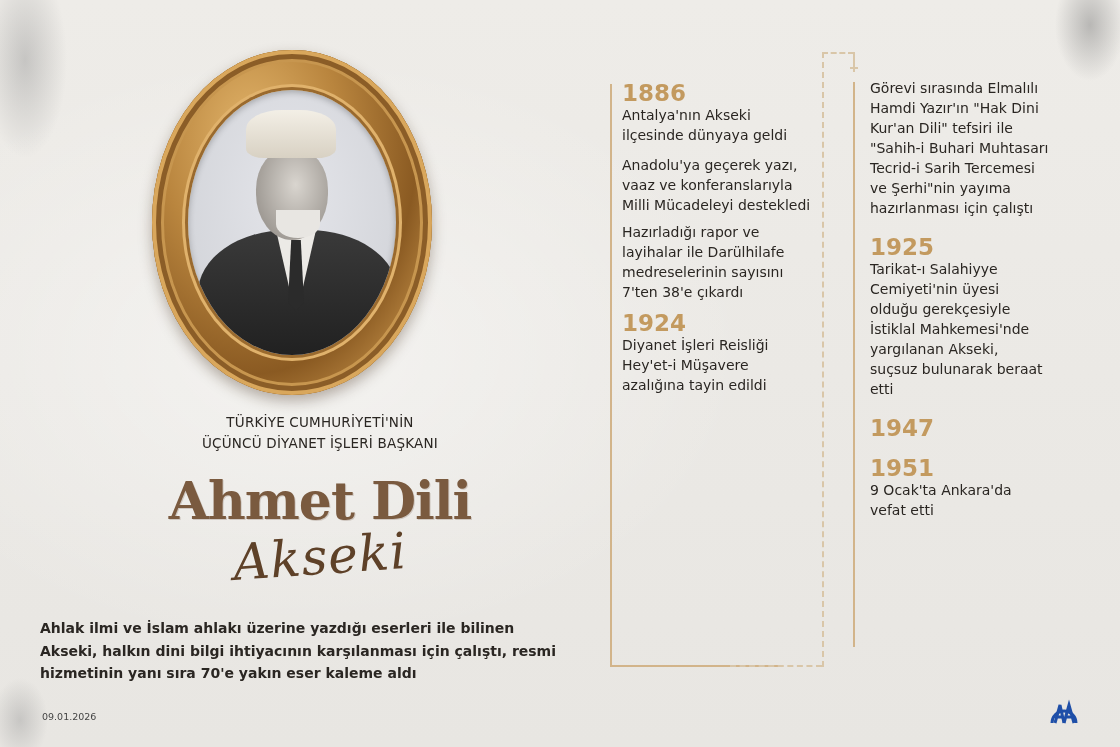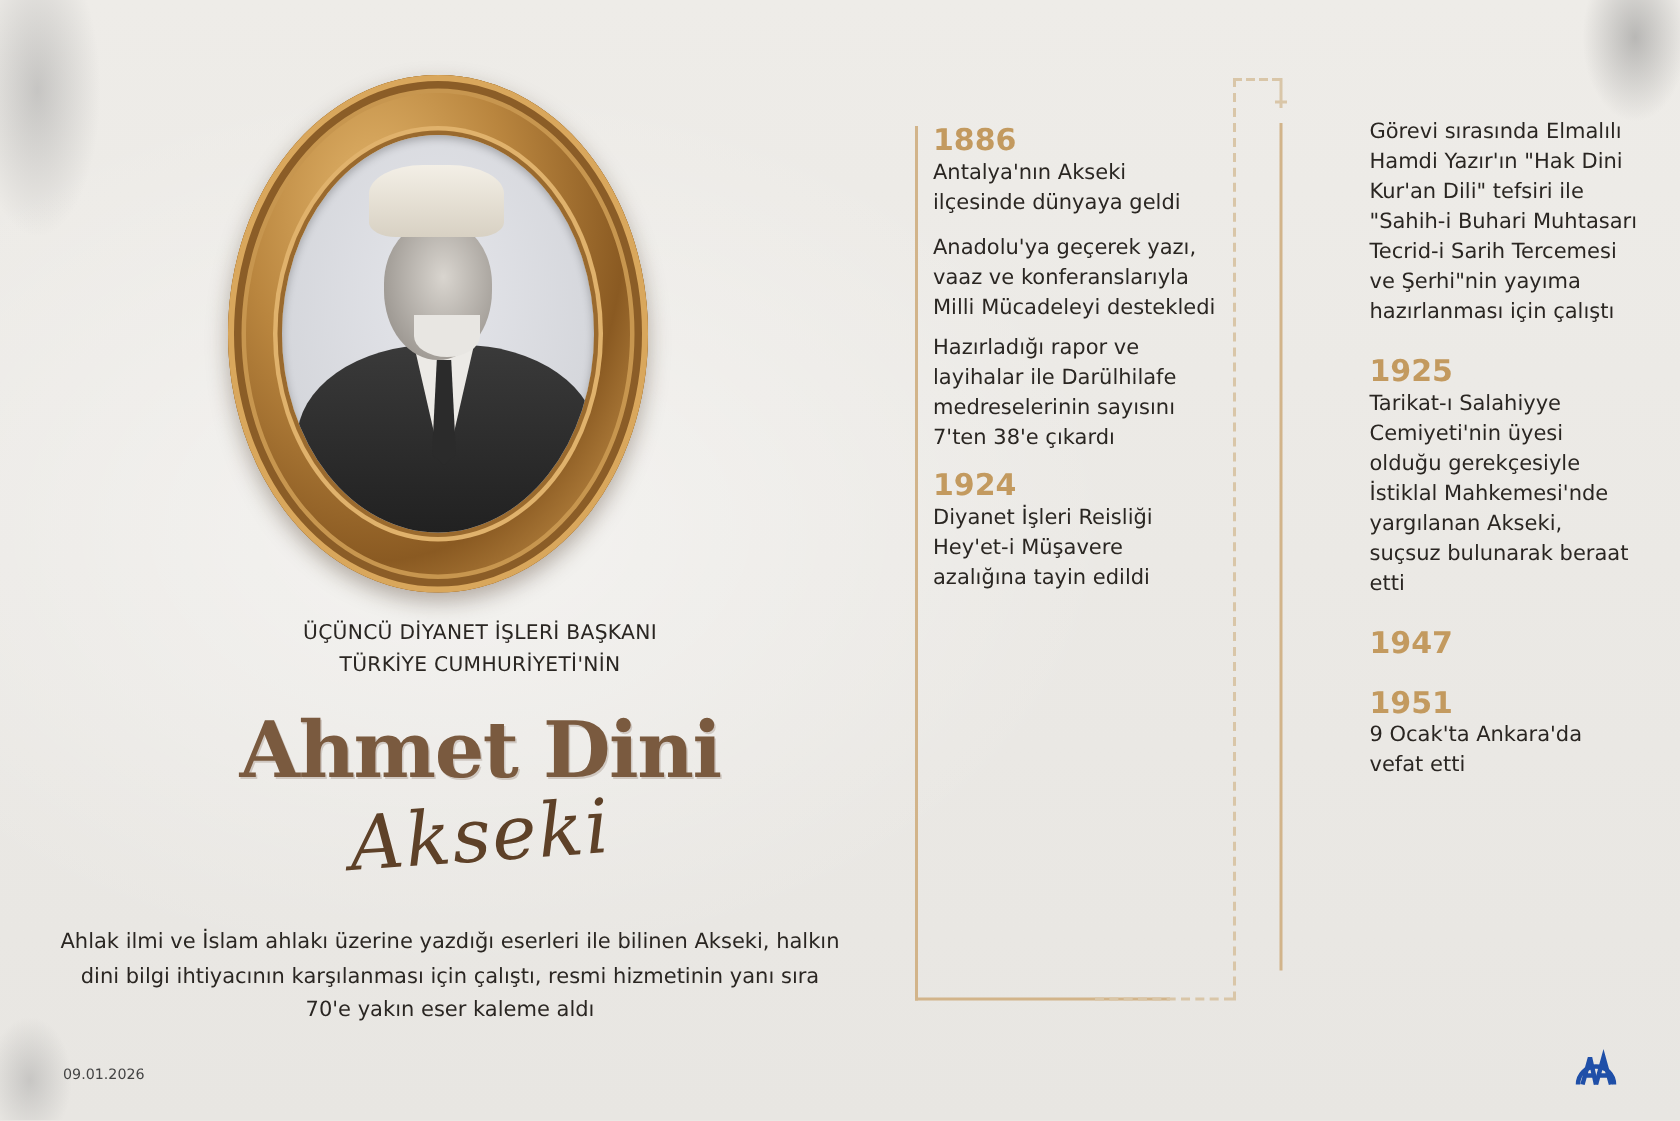--- a/index.html
+++ b/index.html
@@ -74,38 +74,38 @@
       text-shadow: 1px 1px 0 rgba(90,60,40,0.2);
     }
     .name-script {
       position: absolute; left: 100px; width: 440px; top: 528px;
       text-align: center; font-family: "DejaVu Serif", serif; font-style: italic;
       font-size: 50px; color: #5e4128; letter-spacing: 1px;
       transform: rotate(-4deg);
     }
     .description {
       position: absolute; left: 40px; width: 520px; top: 617px;
-      text-align: center; font-size: 14px; line-height: 22.5px; color: #2a2622;
+      text-align: left; font-size: 14px; line-height: 22.5px; color: #2a2622; font-weight: bold;
     }
     .date {
       position: absolute; left: 42px; top: 711px; font-size: 9.5px; color: #444;
     }
     .logo {
       position: absolute; left: 1048px; top: 695px; width: 32px; height: 32px;
     }
 
     
     .col {
       position: absolute; font-size: 14px; line-height: 20px; color: #2a2622;
     }
     .col-left { left: 622px; top: 82px; width: 190px; }
-    .col-right { left: 913px; top: 78px; width: 180px; }
+    .col-right { left: 870px; top: 78px; width: 180px; }
     .year {
       font-family: "DejaVu Sans", sans-serif; font-weight: bold;
-      font-size: 20px; color: #c39a5f; line-height: 22px; margin-bottom: 1px;
+      font-size: 23px; color: #c39a5f; line-height: 22px; margin-bottom: 1px;
     }
     .entry { margin-bottom: 10px; }
     .para { margin-bottom: 7px; }
     .line-left {
       position: absolute; left: 610px; top: 84px; width: 2px; height: 583px; background: #d2b48a;
     }
     .line-left-bottom {
       position: absolute; left: 610px; top: 665px; width: 170px; height: 2px; background: #d2b48a;
     }
     .dashed-bottom {
@@ -144,24 +144,24 @@
     <div class="portrait-body"></div>
     <div class="portrait-shirt"></div>
     <div class="portrait-tie"></div>
     <div class="portrait-face"></div>
     <div class="portrait-beard"></div>
     <div class="portrait-turban"></div>
   </div>
 </div>
 
 <div class="subtitle">
+  <div>TÜRKİYE CUMHURİYETİ'NİN</div>
   <div>ÜÇÜNCÜ DİYANET İŞLERİ BAŞKANI</div>
-  <div>TÜRKİYE CUMHURİYETİ'NİN</div>
-</div>
-<div class="name-main">Ahmet Dini</div>
+</div>
+<div class="name-main">Ahmet Dili</div>
 <div class="name-script">Akseki</div>
 
 <div class="description">Ahlak ilmi ve İslam ahlakı üzerine yazdığı eserleri ile bilinen Akseki, halkın dini bilgi ihtiyacının karşılanması için çalıştı, resmi hizmetinin yanı sıra 70'e yakın eser kaleme aldı</div>
 
 <div class="date">09.01.2026</div>
 
 <div class="logo">
   <svg width="32" height="32" viewBox="0 0 32 32">
     <path d="M4 28 A12 12 0 1 1 28 28" fill="none" stroke="#1f4fa8" stroke-width="3"></path>
     <path d="M7 28 L12 10 L16 28 M9 22 L14.5 22" fill="none" stroke="#1f4fa8" stroke-width="3"></path>

